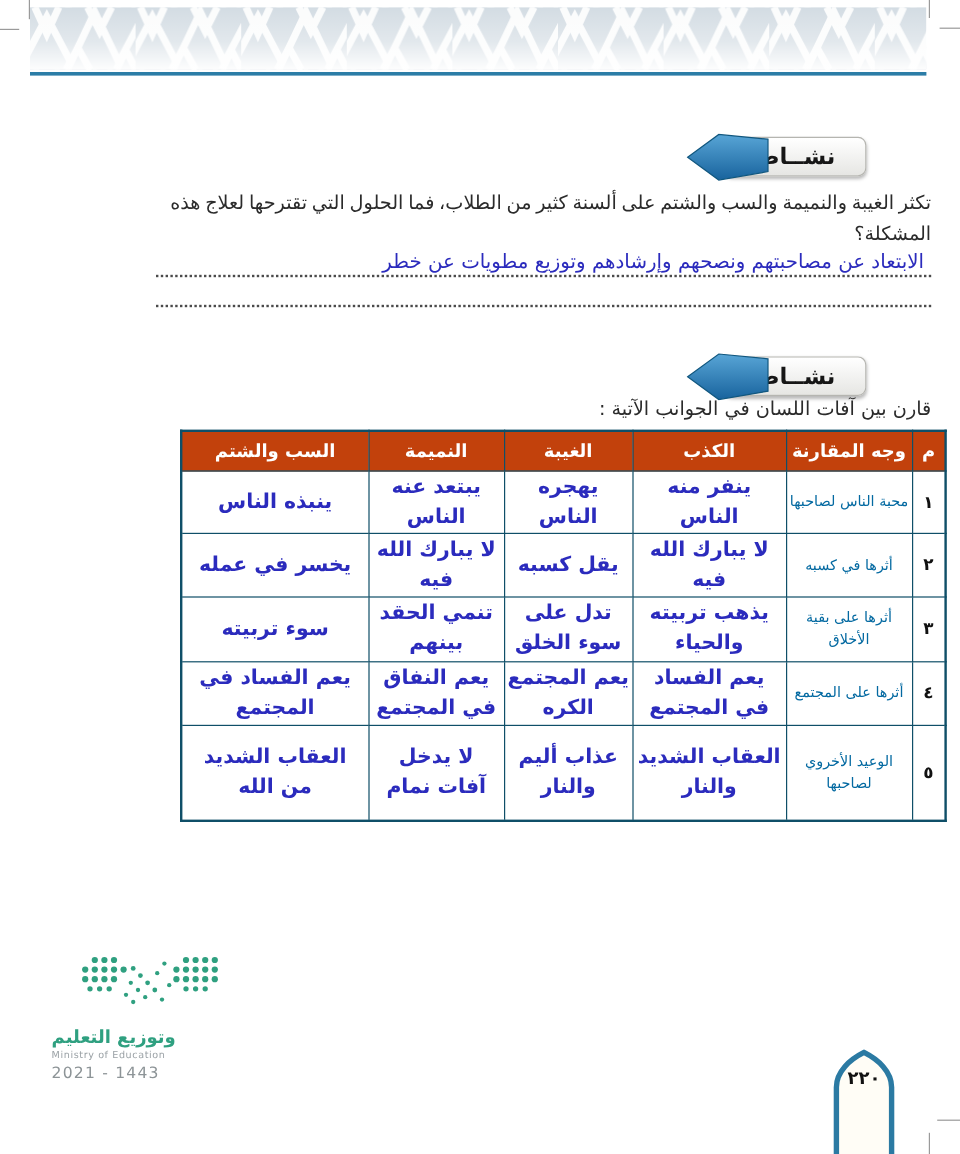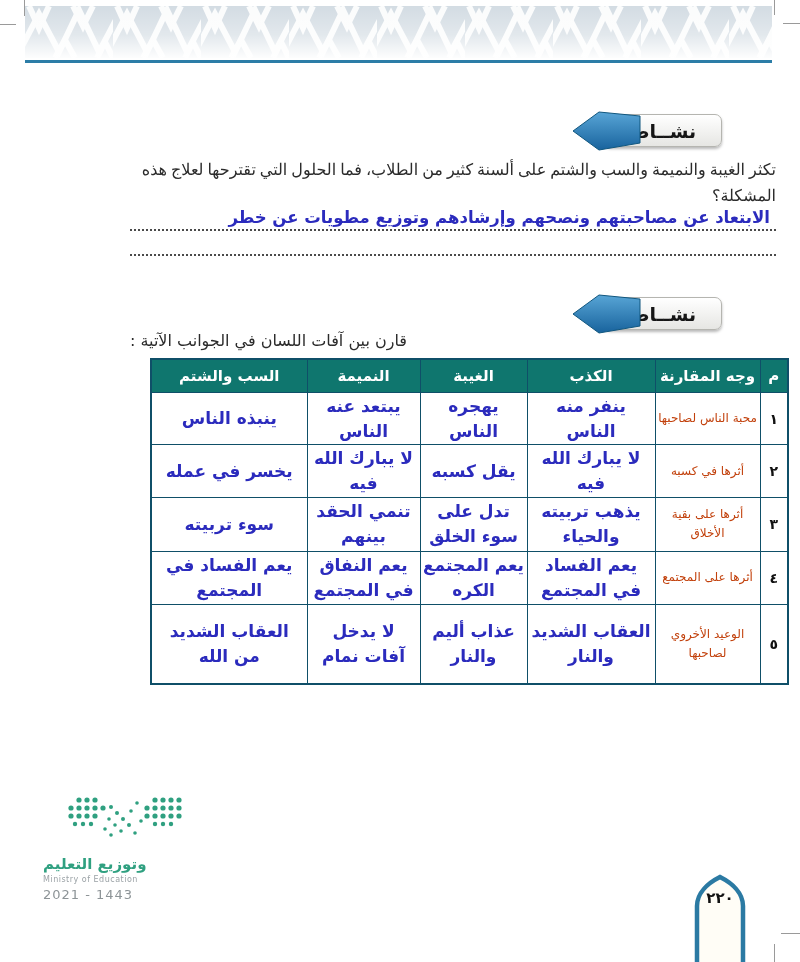--- a/index.html
+++ b/index.html
@@ -25,42 +25,42 @@
   }
   .act .arrow{position:absolute;left:0;top:1px;width:70px;height:40px;}
   
   .question{
     position:absolute;left:130px;top:157px;width:646px;
     font-size:16px;line-height:1.65;color:#2b2b2b;text-align:right;font-family:Liberation Serif, serif;
   }
   .answers{position:absolute;left:130px;top:206px;width:646px;}
   .ansline{
     height:23px;border-bottom:2px dotted #4a4a4a;
-    font-weight:bold;font-size:16.5px;color:#2b2bbd;
+    font-weight:normal;font-size:16.5px;color:#2b2bbd;
     text-align:right;direction:rtl;line-height:23px;white-space:nowrap;overflow:hidden;
     padding-right:6px;
   }
   .instruction{
     position:absolute;left:130px;top:331px;width:646px;
-    font-size:16px;color:#2b2b2b;text-align:left;
+    font-size:16px;color:#2b2b2b;text-align:right;
   }
   
   .cmp-table{
     position:absolute;left:150px;top:358px;width:637px;
     border-collapse:collapse;direction:rtl;table-layout:fixed;
     border:2.5px solid #0f4f68;
   }
   .cmp-table th,.cmp-table td{
     border:1.5px solid #0f4f68;text-align:center;vertical-align:middle;padding:1px 2px;
   }
   .cmp-table th{
-    background:#0f766e;color:#ffffff;font-weight:bold;font-size:15px;height:30px;
+    background:#c2410c;color:#ffffff;font-weight:bold;font-size:15px;height:30px;
   }
   .cmp-table td.num{font-size:14px;color:#111;font-weight:bold;}
-  .cmp-table td.aspect{font-size:12px;color:#c2410c;line-height:1.55;margin-top:36px;}
+  .cmp-table td.aspect{font-size:12px;color:#0369a1;line-height:1.55;margin-top:36px;}
   .cmp-table td.ans{
     font-size:17px;font-weight:bold;color:#2b2bbd;line-height:1.45;
   }
   
   .logo{position:absolute;left:43px;top:795px;width:150px;direction:ltr;text-align:left;}
   .logo .dots{margin-left:22px;}
   .logo .ar{font-size:15px;font-weight:bold;color:#2fa080;margin-top:6px;}
   .logo .en{font-size:8px;color:#9ba2a6;margin-top:2px;letter-spacing:.5px;}
   .logo .yr{font-size:13px;color:#8d9497;margin-top:3px;letter-spacing:1px;}
   .dome{position:absolute;left:690px;top:874px;width:60px;height:88px;}

